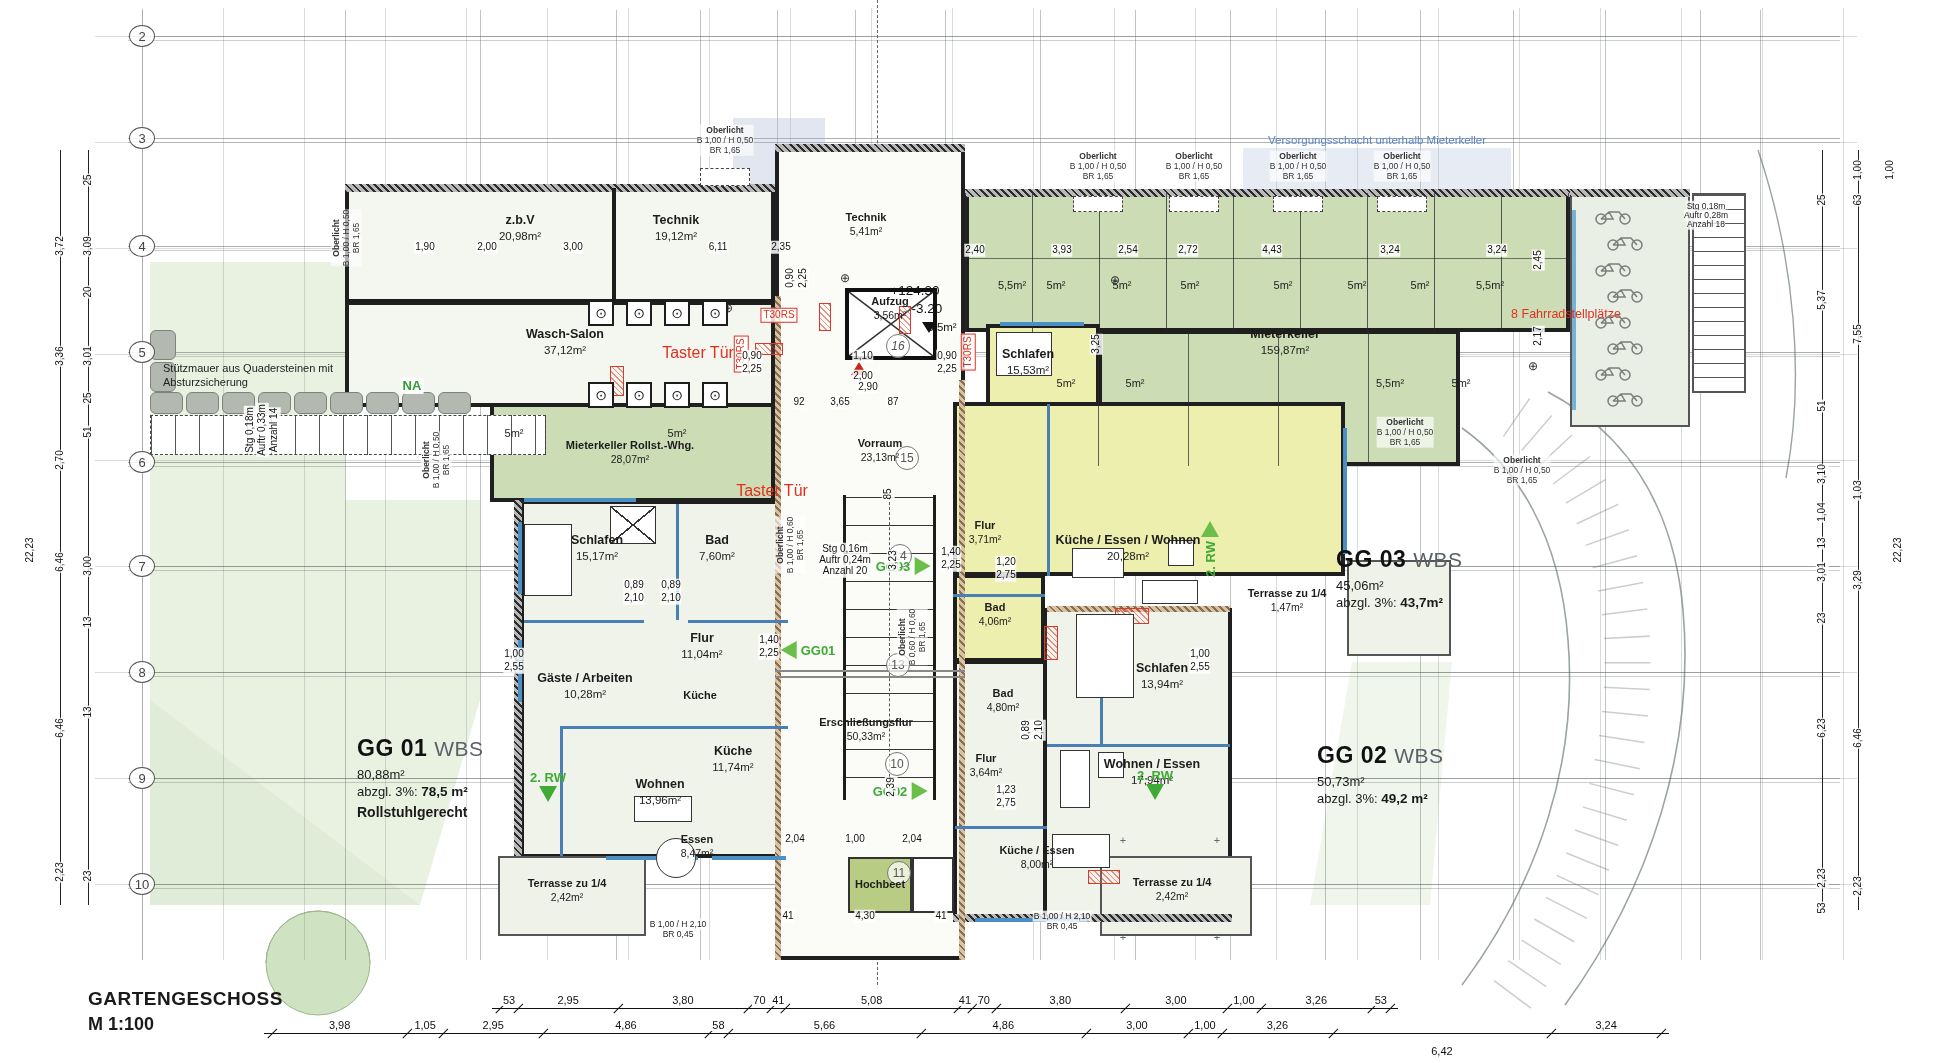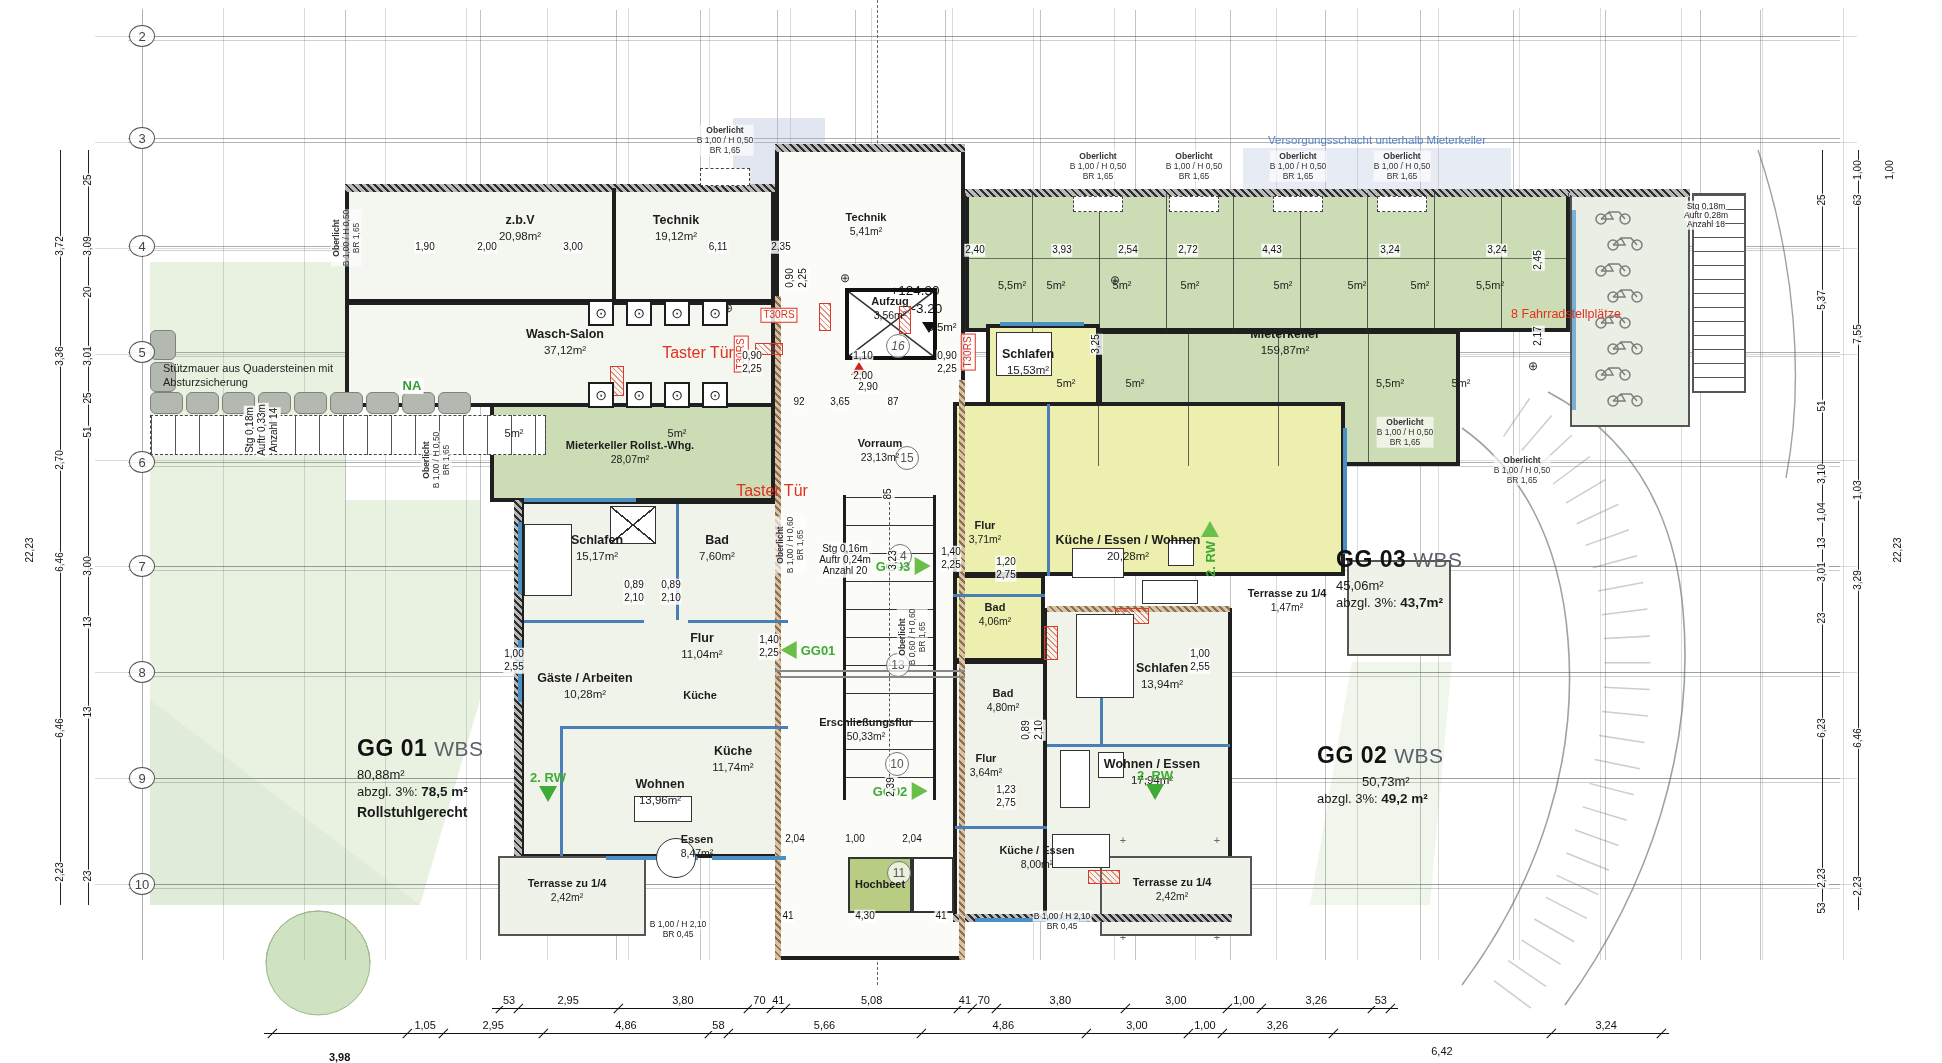--- a/index.html
+++ b/index.html
@@ -330,21 +330,21 @@
       <div class="lbl room sm" style="left: 1172px; top: 889px;"><span class="nm">Terrasse zu 1/4</span><span class="ar">2,42m²</span></div>
       <div class="lbl room sm" style="left: 880px; top: 885px;"><span class="nm">Hochbeet</span></div>
       <div class="apt" style="left: 357px; top: 735px;">
         <div class="l1"><span>GG 01</span> <span class="std">WBS</span></div>
         <div class="l2" style="left: 0px; top: 0px; position: static;">80,88m²</div>
         <div class="l3"><span>abzgl. 3%: </span><b>78,5 m²</b></div>
         <div class="l4" style="left: 0px; top: 0px; position: static;">Rollstuhlgerecht</div>
       </div>
       <div class="apt" style="left: 1317px; top: 742px;">
         <div class="l1"><span>GG 02</span> <span class="std">WBS</span></div>
-        <div class="l2" style="left: 0px; top: 0px; position: static; margin-left: 45px;">50,73m²</div>
+        <div class="l2" style="left: 0px; top: 0px; position: static;">50,73m²</div>
         <div class="l3"><span>abzgl. 3%: </span><b>49,2 m²</b></div>
       </div>
       <div class="apt" style="left: 1336px; top: 546px;">
         <div class="l1"><span>GG 03</span> <span class="std">WBS</span></div>
         <div class="l2" style="left: 0px; top: 0px; position: static;">45,06m²</div>
         <div class="l3"><span>abzgl. 3%: </span><b>43,7m²</b></div>
       </div>
       <div class="note" style="left: 163px; top: 368px; position: absolute;">Stützmauer aus Quadersteinen mit</div>
       <div class="note" style="left: 163px; top: 382px; position: absolute;">Absturzsicherung</div>
       <div class="lbl green" style="left: 412px; top: 386px;">NA</div>
@@ -579,21 +579,21 @@
       <div class="chainlbl" style="left: 1175.92px; top: 1006px;">3,00</div>
       <div class="tick" style="left: 1254.92px; top: 1008px;"></div>
       <div class="chainlbl" style="left: 1243.92px; top: 1006px;">1,00</div>
       <div class="tick" style="left: 1365.76px; top: 1008px;"></div>
       <div class="chainlbl" style="left: 1316.34px; top: 1006px;">3,26</div>
       <div class="tick" style="left: 1383.78px; top: 1008px;"></div>
       <div class="chainlbl" style="left: 1380.77px; top: 1006px;">53</div>
       <div class="chainline" style="left: 264px; top: 1033px; width: 1405.24px;"></div>
       <div class="tick" style="left: 266px; top: 1033px;"></div>
       <div class="tick" style="left: 401.32px; top: 1033px;"></div>
-      <div class="chainlbl" style="left: 339.66px; top: 1063px; font-weight: bold;">3,98</div>
+      <div class="chainlbl" style="left: 339.66px; top: 1031px;">3,98</div>
       <div class="tick" style="left: 437.02px; top: 1033px;"></div>
       <div class="chainlbl" style="left: 425.17px; top: 1031px;">1,05</div>
       <div class="tick" style="left: 537.32px; top: 1033px;"></div>
       <div class="chainlbl" style="left: 493.17px; top: 1031px;">2,95</div>
       <div class="tick" style="left: 702.56px; top: 1033px;"></div>
       <div class="chainlbl" style="left: 625.94px; top: 1031px;">4,86</div>
       <div class="tick" style="left: 722.28px; top: 1033px;"></div>
       <div class="chainlbl" style="left: 718.42px; top: 1031px;">58</div>
       <div class="tick" style="left: 914.72px; top: 1033px;"></div>
       <div class="chainlbl" style="left: 824.5px; top: 1031px;">5,66</div>
@@ -662,20 +662,24 @@
       </svg>
       <svg width="44" height="18" style="position: absolute; left: 1606px; top: 390px;">
         <g stroke="#7a7f7a" fill="none" stroke-width="1.5">
           <circle cx="7" cy="11" r="5"></circle>
           <circle cx="31" cy="11" r="5"></circle>
           <path d="M7 11 L15 4 L25 4 L31 11 M15 4 L19 11 L7 11"></path>
         </g>
       </svg>
     </div>
 
+  <div class="title">
+    <div class="t1">GARTENGESCHOSS</div>
+    <div class="t2">M 1:100</div>
+  </div>
 <div class="wm" style="left: 588px; top: 300px;">⊙</div>
     <div class="wm" style="left: 626px; top: 300px;">⊙</div>
     <div class="wm" style="left: 664px; top: 300px;">⊙</div>
     <div class="wm" style="left: 702px; top: 300px;">⊙</div>
     <div class="wm" style="left: 588px; top: 382px;">⊙</div>
     <div class="wm" style="left: 626px; top: 382px;">⊙</div>
     <div class="wm" style="left: 664px; top: 382px;">⊙</div>
     <div class="wm" style="left: 702px; top: 382px;">⊙</div>
   </div>
 

